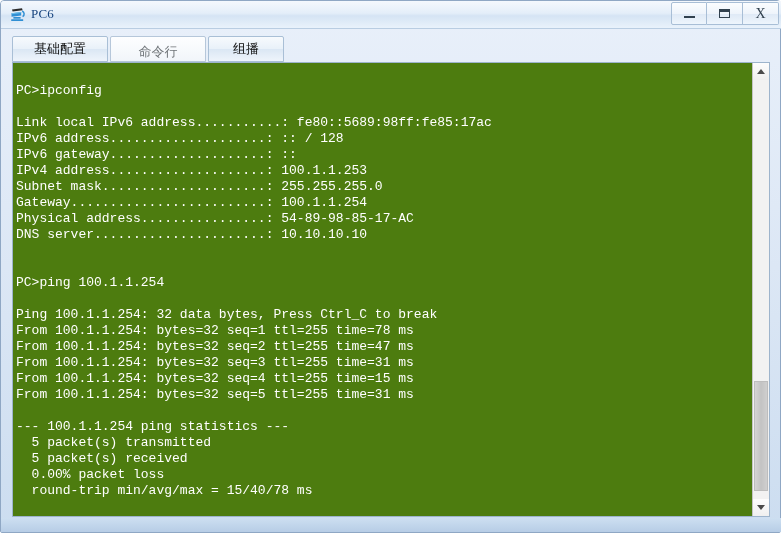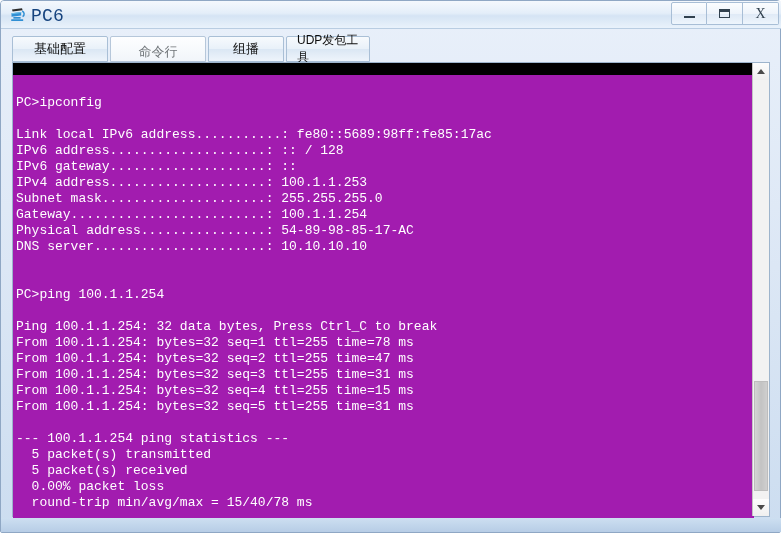--- a/index.html
+++ b/index.html
@@ -38,23 +38,23 @@
     border-radius: 3px 3px 0 0;
   }
   .title-icon {
     position: absolute;
     left: 8px; top: 5px;
     width: 18px; height: 18px;
   }
   .title-text {
     position: absolute;
     left: 30px; top: 5px;
-    font-size: 18px;
+    font-size: 13px;
     color: #16437e;
-    font-family: Liberation Mono, monospace;
+    font-family: Liberation Serif, serif;
     letter-spacing: 0.2px;
     white-space: nowrap;
     text-align: right;
   }
 
   .win-btns {
     position: absolute;
     right: 3px; top: 1px;
     height: 24px;
     display: flex;
@@ -135,25 +135,25 @@
     position: absolute;
     left: 11px; top: 61px;
     width: 758px;
     height: 455px;
     box-sizing: border-box;
     border: 1px solid #9db4cc;
     background: #000000;
   }
   .terminal {
     position: absolute;
-    left: 0; top: 12px;
+    left: 0; top: 0;
     width: 741px;
     height: 453px;
     overflow: hidden;
-    background: #a21caf;
+    background: #4d7c0f;
     color: #ffffff;
     font-family: "Liberation Mono", "DejaVu Sans Mono", monospace;
     font-size: 13px;
     line-height: 16px;
     white-space: pre;
     padding: 4px 0 0 3px;
     box-sizing: border-box;
     letter-spacing: 0px;
   }
   .terminal .line {
@@ -254,23 +254,20 @@
   <div class="tabstrip">
     <div class="tab w1">
       <span>基础配置</span>
     </div>
     <div class="tab w2 selected">
       <span>命令行</span>
     </div>
     <div class="tab w3">
       <span>组播</span>
     </div>
-    <div class="tab w4">
-      <span>UDP发包工具</span>
-    </div>
   </div>
 
   <div class="terminal-frame">
     <div class="terminal" id="terminal-output"><div class="line"></div><div class="line">PC&gt;ipconfig</div><div class="line"></div><div class="line">Link local IPv6 address...........: fe80::5689:98ff:fe85:17ac</div><div class="line">IPv6 address....................: :: / 128</div><div class="line">IPv6 gateway....................: ::</div><div class="line">IPv4 address....................: 100.1.1.253</div><div class="line">Subnet mask.....................: 255.255.255.0</div><div class="line">Gateway.........................: 100.1.1.254</div><div class="line">Physical address................: 54-89-98-85-17-AC</div><div class="line">DNS server......................: 10.10.10.10</div><div class="line"></div><div class="line"></div><div class="line">PC&gt;ping 100.1.1.254</div><div class="line"></div><div class="line">Ping 100.1.1.254: 32 data bytes, Press Ctrl_C to break</div><div class="line">From 100.1.1.254: bytes=32 seq=1 ttl=255 time=78 ms</div><div class="line">From 100.1.1.254: bytes=32 seq=2 ttl=255 time=47 ms</div><div class="line">From 100.1.1.254: bytes=32 seq=3 ttl=255 time=31 ms</div><div class="line">From 100.1.1.254: bytes=32 seq=4 ttl=255 time=15 ms</div><div class="line">From 100.1.1.254: bytes=32 seq=5 ttl=255 time=31 ms</div><div class="line"></div><div class="line">--- 100.1.1.254 ping statistics ---</div><div class="line">  5 packet(s) transmitted</div><div class="line">  5 packet(s) received</div><div class="line">  0.00% packet loss</div><div class="line">  round-trip min/avg/max = 15/40/78 ms</div></div>
 
     <div class="scrollbar">
       <div class="sb-btn up">
         <span class="sb-arrow up"></span>
       </div>
       <div class="sb-track">

